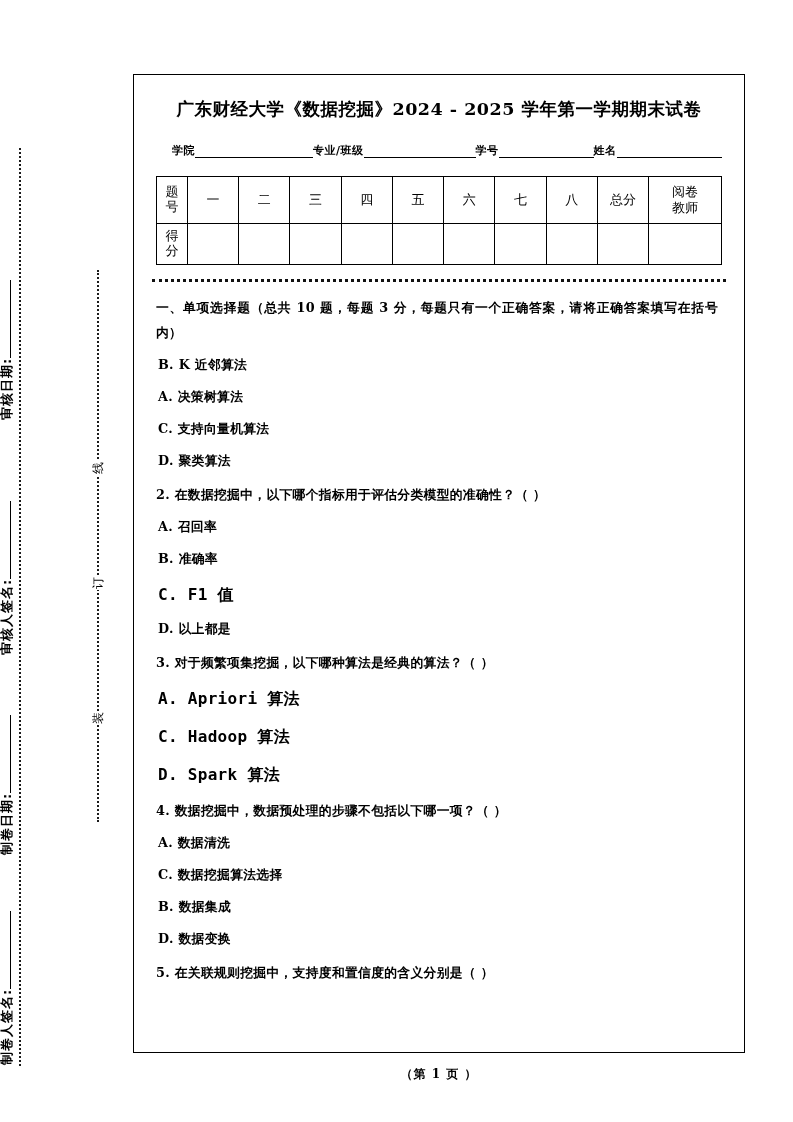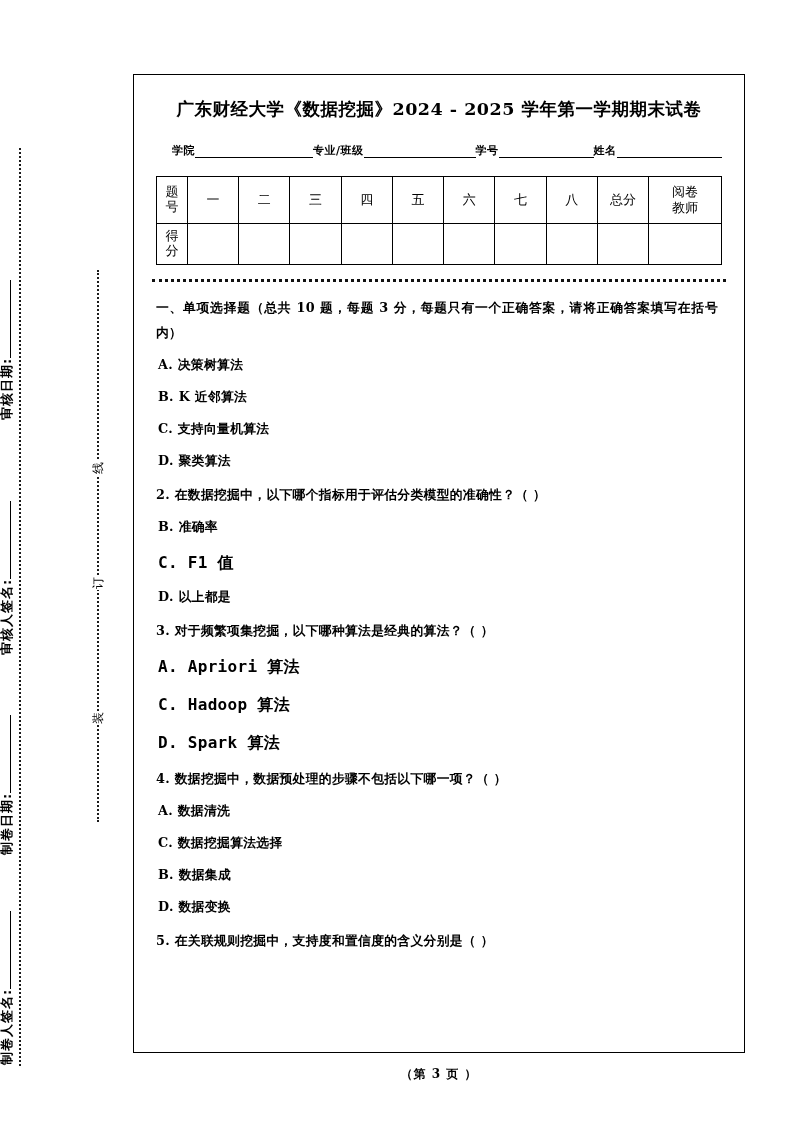--- a/index.html
+++ b/index.html
@@ -271,26 +271,27 @@
           <td class="teacher-cell fen-cell"></td>
         </tr>
       </tbody>
     </table>
 
     <div class="dotted-rule"></div>
 
     <div class="body-block">
       <div class="section-heading">一、单项选择题（总共 10 题，每题 3 分，每题只有一个正确答案，请将正确答案填写在括号内）</div>
 
+      <div class="q-opt">B. K 近邻算法</div>
       <div class="q-opt">A. 决策树算法</div>
-      <div class="q-opt">B. K 近邻算法</div>
       <div class="q-opt">C. 支持向量机算法</div>
       <div class="q-opt">D. 聚类算法</div>
 
       <div class="q-stem">2. 在数据挖掘中，以下哪个指标用于评估分类模型的准确性？（   ）</div>
+      <div class="q-opt">A. 召回率</div>
       <div class="q-opt">B. 准确率</div>
       <div class="q-opt mono-opt">C. F1 值</div>
       <div class="q-opt">D. 以上都是</div>
 
       <div class="q-stem">3. 对于频繁项集挖掘，以下哪种算法是经典的算法？（   ）</div>
       <div class="q-opt mono-opt">A. Apriori 算法</div>
       <div class="q-opt mono-opt">C. Hadoop 算法</div>
       <div class="q-opt mono-opt">D. Spark 算法</div>
 
       <div class="q-stem">4. 数据挖掘中，数据预处理的步骤不包括以下哪一项？（   ）</div>
@@ -298,13 +299,13 @@
       <div class="q-opt">C. 数据挖掘算法选择</div>
       <div class="q-opt">B. 数据集成</div>
       <div class="q-opt">D. 数据变换</div>
 
       <div class="q-stem">5. 在关联规则挖掘中，支持度和置信度的含义分别是（   ）</div>
     </div>
 
   </div>
 </div>
 
-<div class="page-footer">（第 3 页 ）</div>
+<div class="page-footer">（第 1 页 ）</div>
 
 </body></html>

